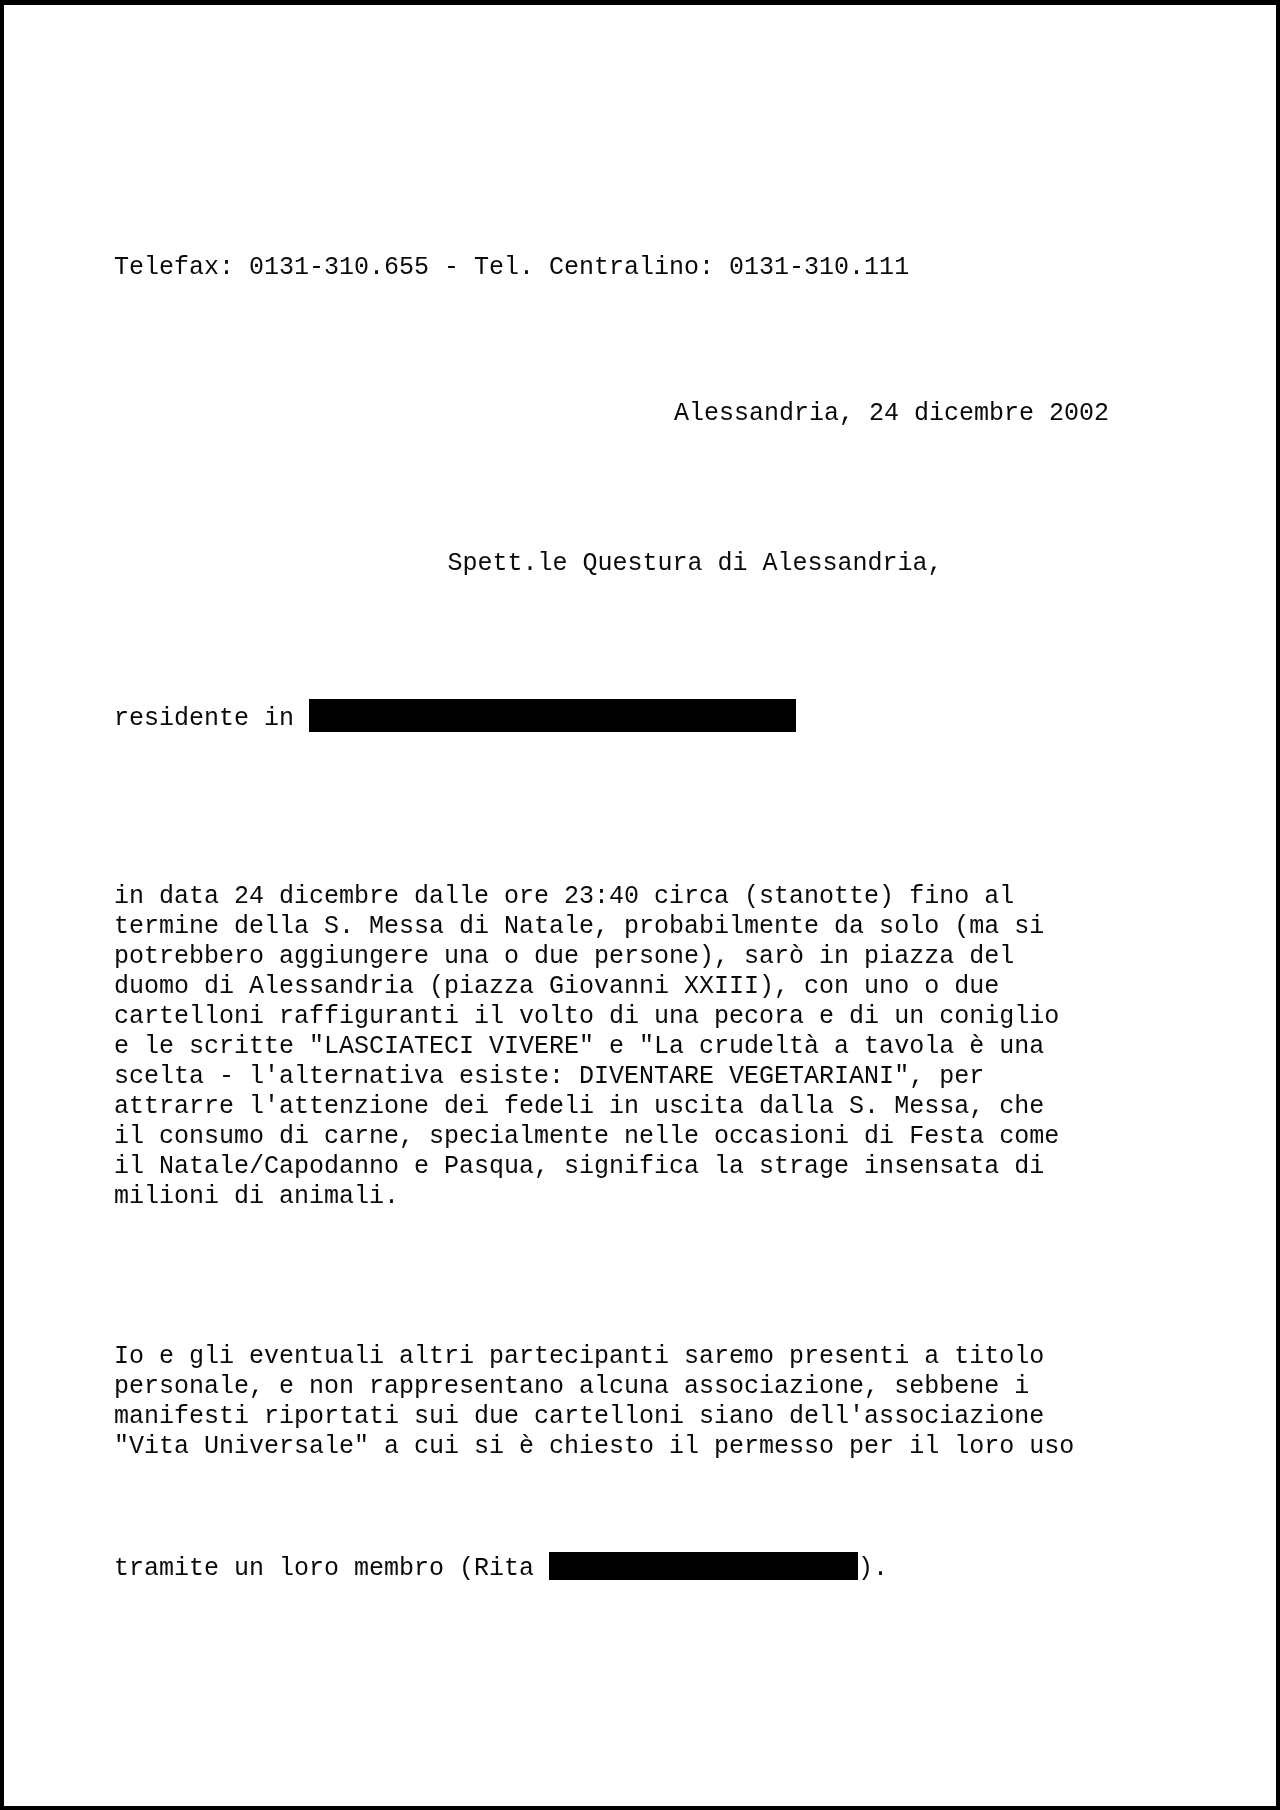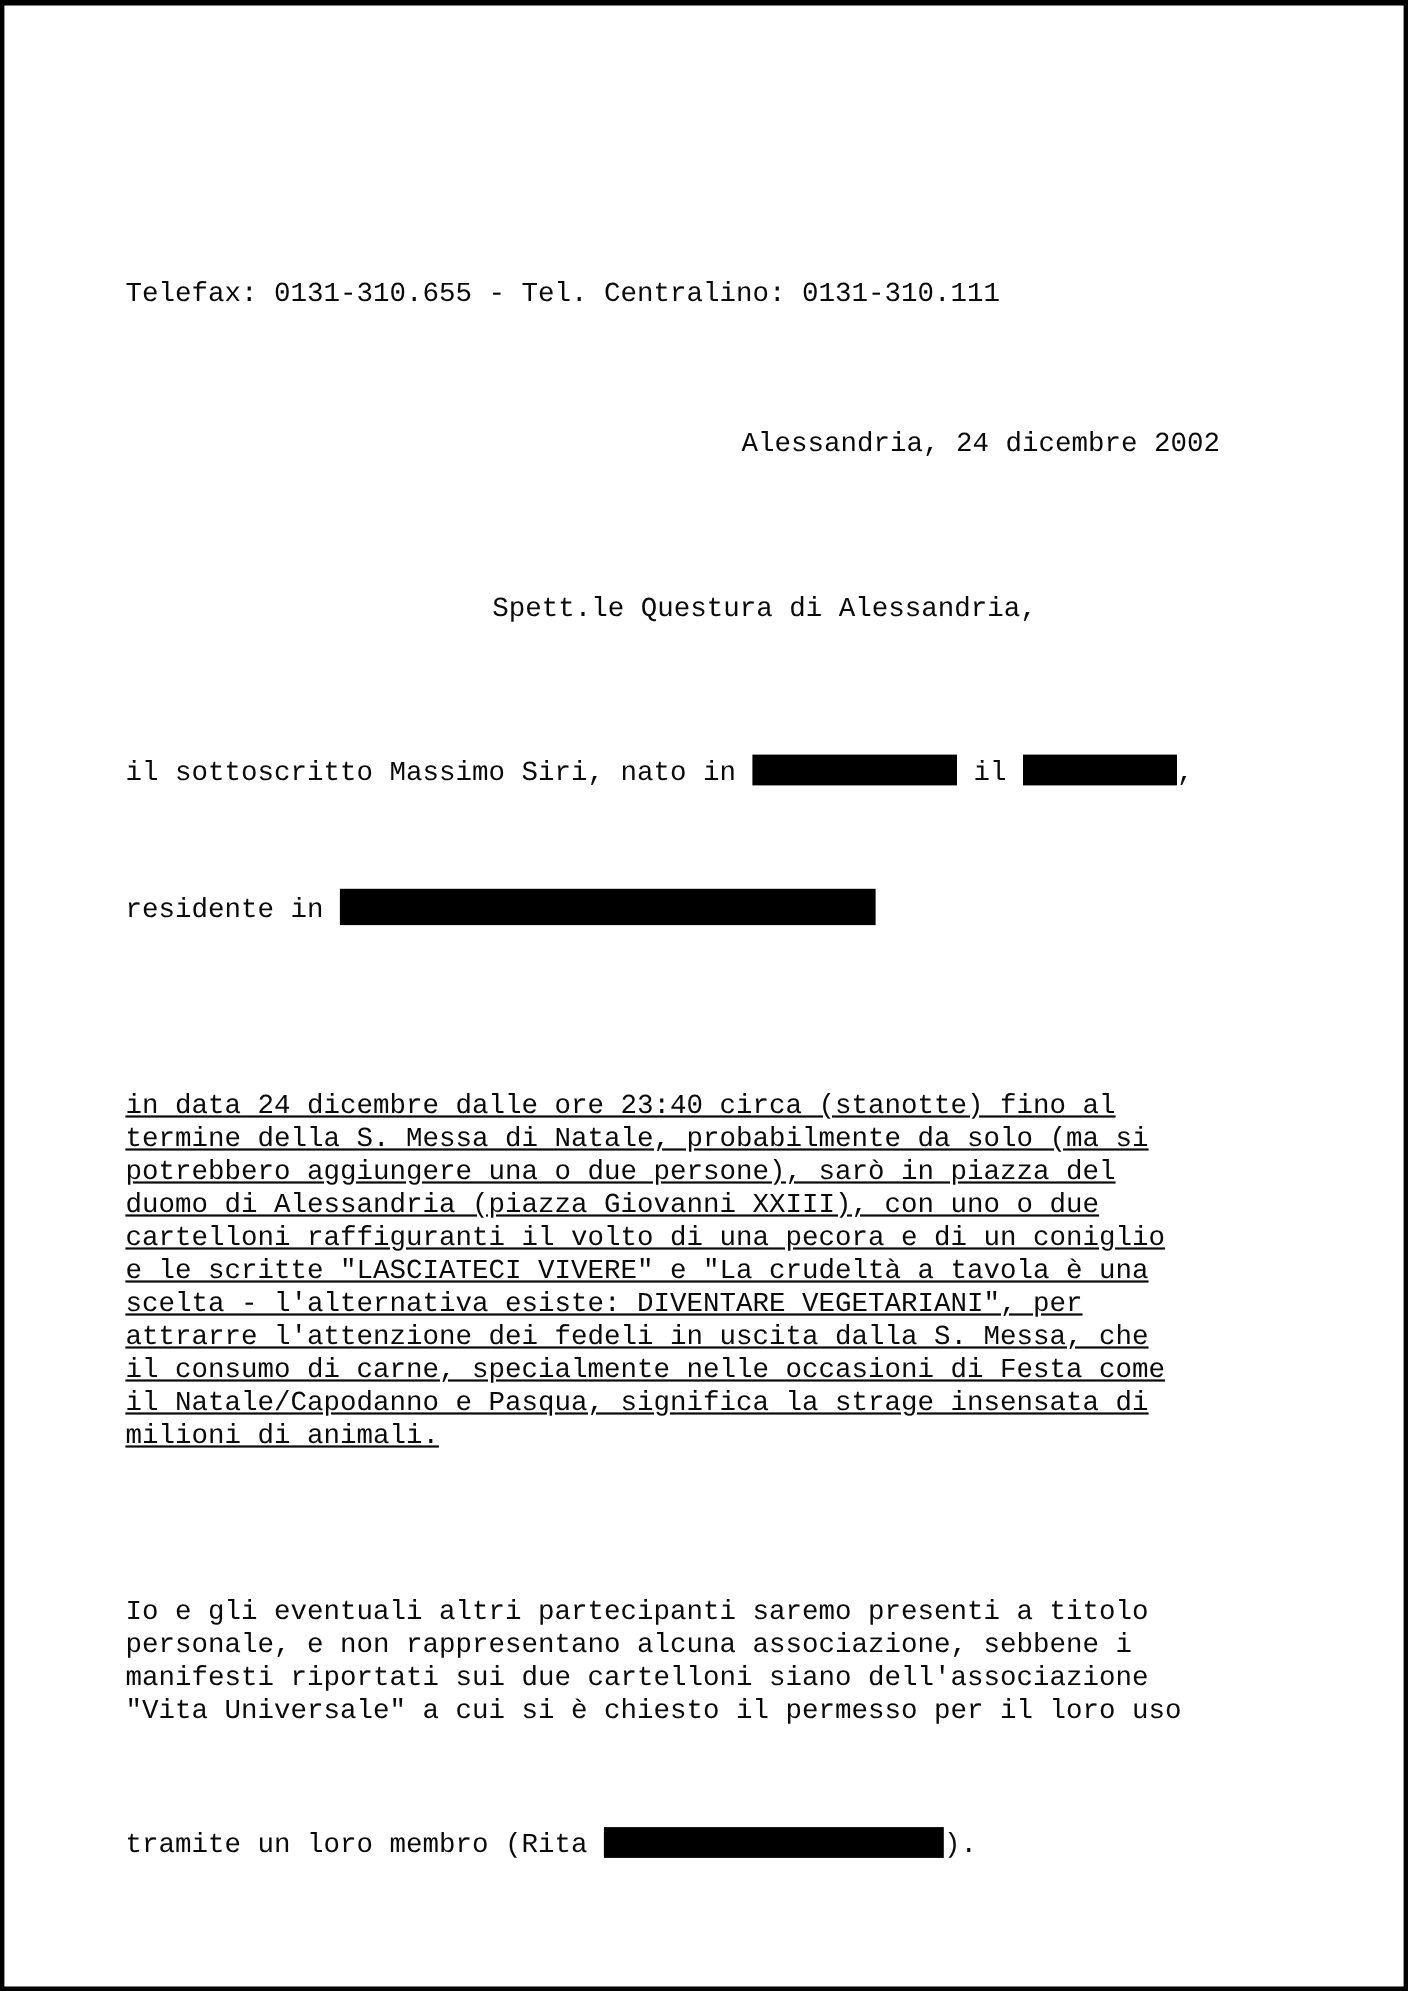--- a/index.html
+++ b/index.html
@@ -20,25 +20,25 @@
   .letter {
     padding: 158px 0 0 110px;
     font-family: "Liberation Mono", "DejaVu Sans Mono", monospace;
     font-size: 25px;
     line-height: 30px;
     color: #0a0a0a;
     white-space: pre;
     letter-spacing: 0;
   }
   .line, .para { margin: 0; }
-  .l-date      { margin-top: 16px; margin-left: 560px; }
+  .l-date      { margin-top: 26px; margin-left: 560px; }
   .l-recipient { margin-top: 30px; text-align: center; }
   .l-intro1    { margin-top: 27px; }
   .l-subject   { margin-top: 30px; margin-left: 357px; }
-  .p1          { margin-top: 28px; text-decoration: underline; }
+  .p1          { margin-top: 28px; }
   .p2          { margin-top: 40px; }
 
   .redact {
     display: inline-block;
     background: #000;
     height: 28px;
     vertical-align: -5px;
   }
   .r-birthplace { width: 186px; }
   .r-birthdate  { width: 140px; }
@@ -50,21 +50,20 @@
 
 <div class="page">
   <div class="letter">
 
     <div class="line l-header">Telefax: 0131-310.655 - Tel. Centralino: 0131-310.111</div>
 
     <div class="line l-date">Alessandria, 24 dicembre 2002</div>
 
     <div class="line l-recipient">Spett.le Questura di Alessandria,</div>
 
-    <div class="line l-intro1"><span>il sottoscritto Massimo Siri, nato in </span><span class="redact r-birthplace"></span><span> il </span><span class="redact r-birthdate"></span><span>,</span></div>
 
     <div class="line l-intro2"><span>residente in </span><span class="redact r-address"></span></div>
 
 
     <div class="para p1">in data 24 dicembre dalle ore 23:40 circa (stanotte) fino al
 termine della S. Messa di Natale, probabilmente da solo (ma si
 potrebbero aggiungere una o due persone), sarò in piazza del
 duomo di Alessandria (piazza Giovanni XXIII), con uno o due
 cartelloni raffiguranti il volto di una pecora e di un coniglio
 e le scritte "LASCIATECI VIVERE" e "La crudeltà a tavola è una

